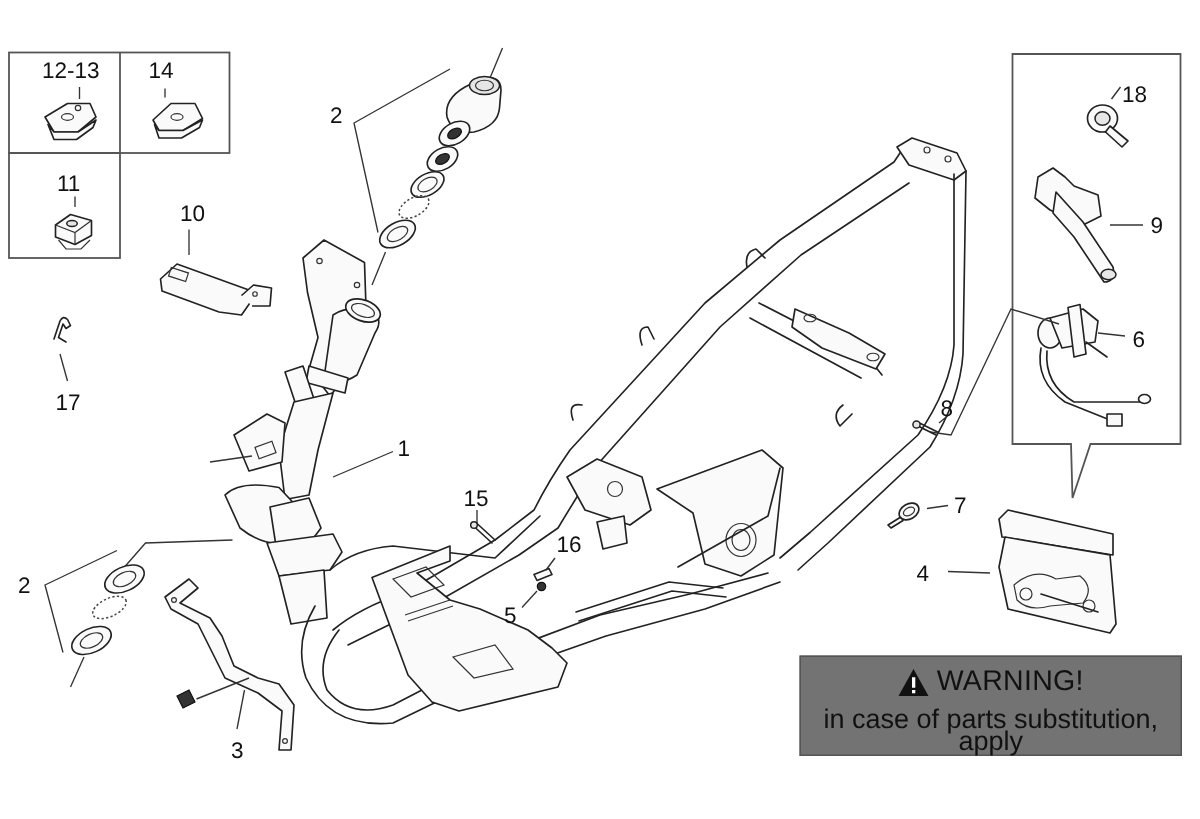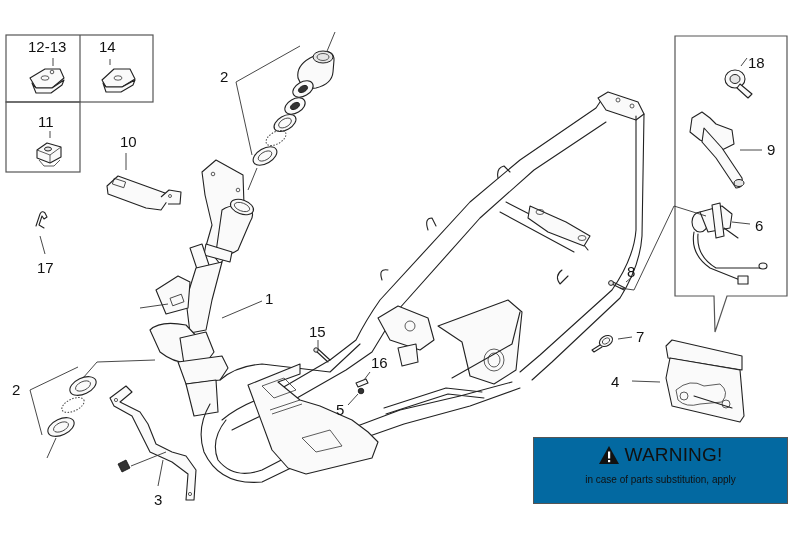--- a/index.html
+++ b/index.html
@@ -10,27 +10,27 @@
   .thin { fill: none; stroke: #333; stroke-width: 0.8; }
   .leader { fill: none; stroke: #333; stroke-width: 0.9; }
   .part { fill: #fafafa; stroke: #222; stroke-width: 1.1; stroke-linejoin: round; }
   .partg { fill: #e6e6e6; stroke: #222; stroke-width: 1; }
   .dark { fill: #333; stroke: #111; stroke-width: 0.8; }
   .box { fill: none; stroke: #555; stroke-width: 1.2; }
   .balls { fill: none; stroke: #444; stroke-width: 1; stroke-dasharray: 1.5 1.5; }
   .callout { font-family: "Liberation Sans", sans-serif; font-size: 15px; fill: #111; }
 
   .warning-box { position: absolute; left: 533px; top: 437px; width: 255px; height: 67px;
-                 border: 1.3px solid #555; background: #0369a1; box-sizing: border-box;
+                 border: 1.3px solid #555; background: #737373; box-sizing: border-box;
                  text-align: center; }
   .warning-title { display: flex; align-items: center; justify-content: center;
                    margin-top: 6px; height: 22px; }
   .warning-icon { width: 22px; height: 20px; margin-right: 4px; }
   .warning-heading { font-size: 19px; letter-spacing: 0.2px; color: #111; line-height: 20px; }
-  .warning-line { font-size: 10px; line-height: 15px; color: #111; }
+  .warning-line { font-size: 18px; line-height: 15px; color: #111; }
 </style>
 </head>
 <body>
 
 <svg id="diagram" viewBox="0 0 800 546" xmlns="http://www.w3.org/2000/svg">
 
   <g>
     <rect class="box" x="6" y="35" width="147" height="67"></rect>
     <line class="box" x1="80" y1="35" x2="80" y2="102"></line>
     <rect class="box" x="6" y="102" width="74" height="70"></rect>

